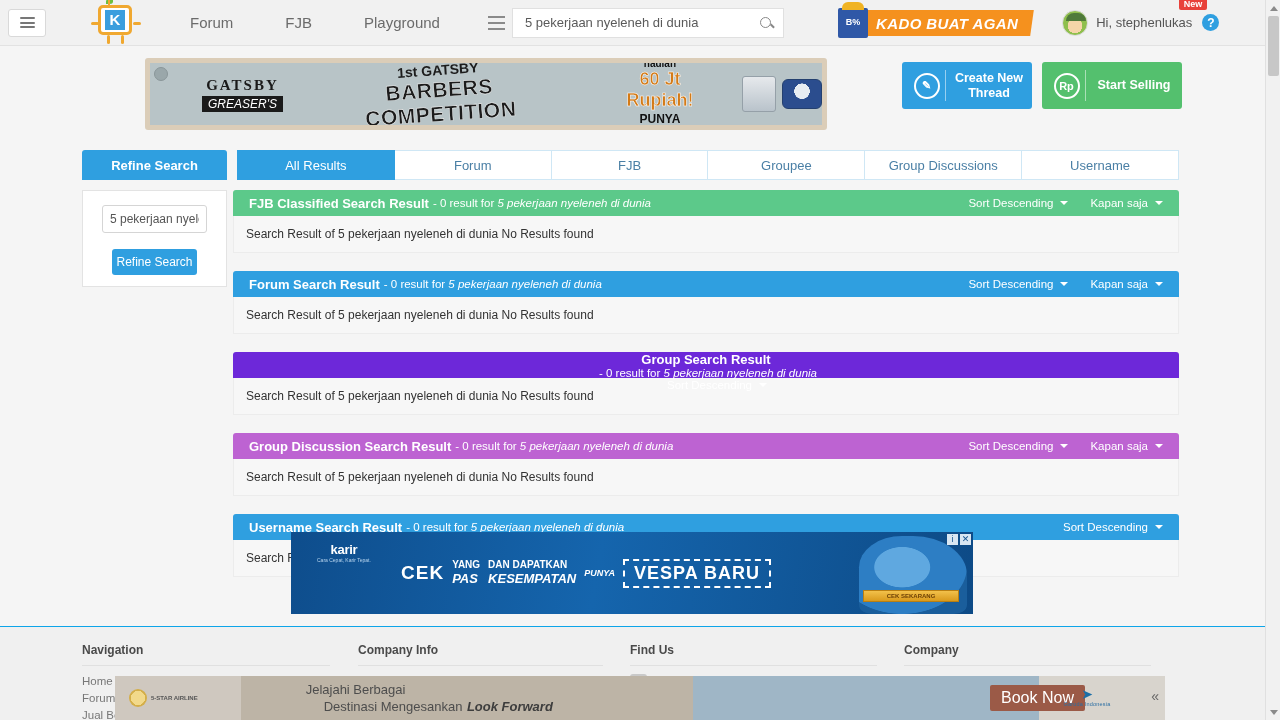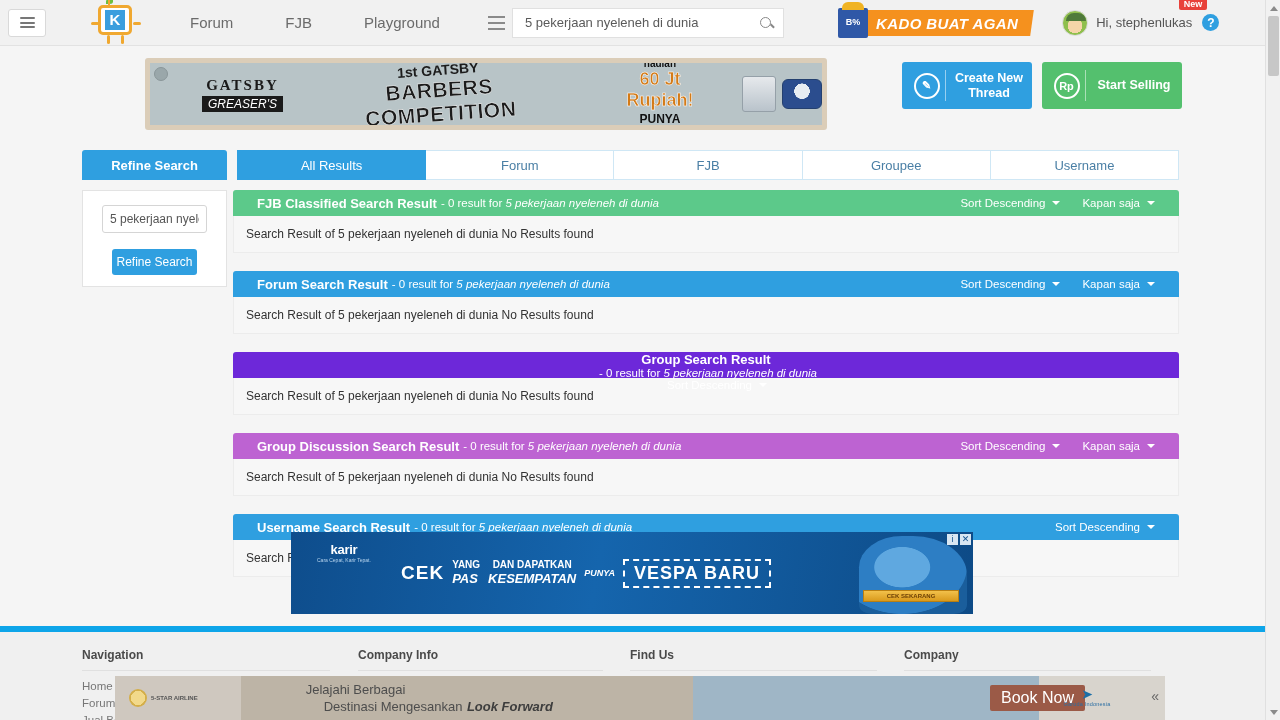--- a/index.html
+++ b/index.html
@@ -207,21 +207,21 @@
   .side-btn {
     margin: 16px auto 0; display:block; width: 85px; height: 26px;
     background: #2f9fe0; color:#fff; border: 0; border-radius: 3px;
     font-size: 12px; cursor:pointer; font-family:"Liberation Sans", sans-serif;
   }
 
   
   .results { position:absolute; top: 190px; left: 233px; width: 946px; }
   .rsec { margin-bottom: 18px; }
   .rhead {
-    height: 26px; display:flex; align-items:center; padding: 0 24px;
+    height: 26px; display:flex; align-items:center; padding: 0 16px;
     color:#fff; border-radius: 3px 3px 0 0;
   }
   .rtitle { font-size: 13px; font-weight: bold; }
   .rsub { font-size: 11.5px; margin-left: 4px; font-weight: normal; }
   .rsub em { font-style: italic; }
   .rspacer { flex: 1; }
   .sortctl {
     font-size: 11.5px; display:flex; align-items:center; margin-left: 22px; cursor:pointer;
   }
   .caret { width:0;height:0;border-left:4px solid transparent;border-right:4px solid transparent;border-top:4px solid #fff; margin-left:7px;}
@@ -242,21 +242,21 @@
         display:flex;align-items:center;justify-content:center; cursor:pointer; line-height:1;}
   .karir { position:absolute; left: 26px; top: 10px; color:#fff;text-align:center; }
   .karir .k1 { font-size: 13px; font-weight: bold; letter-spacing:-.3px;}
   .karir .k2 { font-size: 5px; color:#b6d4ee; }
   .bad-main { margin-left: 110px; display:flex; align-items:center; color:#fff;}
   .bm-cek { font-size: 19px; font-weight:bold; letter-spacing:1px;}
   .bm-gaji {
     font-size: 23px; font-weight:bold; letter-spacing:1px; margin-left: 8px;
     border: 2px solid #fff; padding: 1px 7px;
   }
-  .bm-2l { margin-left: 8px; font-size: 10px; font-weight:bold; line-height:1.25;text-align:center; }
+  .bm-2l { margin-left: 8px; font-size: 10px; font-weight:bold; line-height:1.25; }
   .bm-2lb { margin-left: 8px; font-size: 13px; font-weight:bold; line-height:1.25; font-style: italic;}
   .bm-punya { margin-left: 8px; font-size: 9px; font-weight:bold; font-style: italic;}
   .bm-vespa {
     margin-left: 8px; font-size: 18px; font-weight:bold; letter-spacing:1px;
     border: 2px dashed #fff; padding: 2px 9px;
   }
   .vespa-shape {
     position:absolute; right: 6px; bottom: 0; width: 108px; height: 78px;
     background: radial-gradient(ellipse at 40% 40%, #5fa8e0 0 30%, #2d7ec4 31% 70%, #1a5e9c 71% 100%);
     border-radius: 40% 50% 12% 12%;
@@ -264,21 +264,21 @@
   .vespa-btn {
     position:absolute; right: 14px; bottom: 12px; width: 96px; height: 12px;
     background: linear-gradient(#f2c14b,#d99a1c); border:1px solid #b97f12;
     color:#6b3f05; font-size:6px; font-weight:bold;
     display:flex;align-items:center;justify-content:center; z-index:4;
   }
 
   
   .footer {
     position:absolute; left: 0; top: 626px; width: 1265px; height: 94px;
-    background: #f0f0f0; border-top: 6px solid #0ea5e9;
+    background: #f0f0f0; border-top: 1px solid #0ea5e9;
   }
   .fcols { display:flex; padding: 16px 82px 0; }
   .fcol { }
   .fcol.c1 { width: 276px; }
   .fcol.c2 { width: 272px; }
   .fcol.c3 { width: 274px; }
   .fcol.c4 { width: 274px; }
   .fhead { font-size: 12px; color: #4a4a4a; font-weight: bold; padding-bottom: 8px;
            border-bottom: 1px solid #e0e0e0; width: 90%; }
   .flinks { margin-top: 7px; }
@@ -408,20 +408,21 @@
   </div>
 </div>
 
 <div class="tabsrow">
   <div class="refine-tab">Refine Search</div>
   <div class="tabs">
     <div class="tab active">All Results</div>
     <div class="tab">Forum</div>
     <div class="tab">FJB</div>
     <div class="tab">Groupee</div>
+    <div class="tab">Group Discussions</div>
     <div class="tab">Username</div>
   </div>
 </div>
 
 <div class="sidebar">
   <input class="side-input" value="5 pekerjaan nyelen" style="">
   <button class="side-btn">Refine Search</button>
 </div>
 
 <div class="results" id="results">

